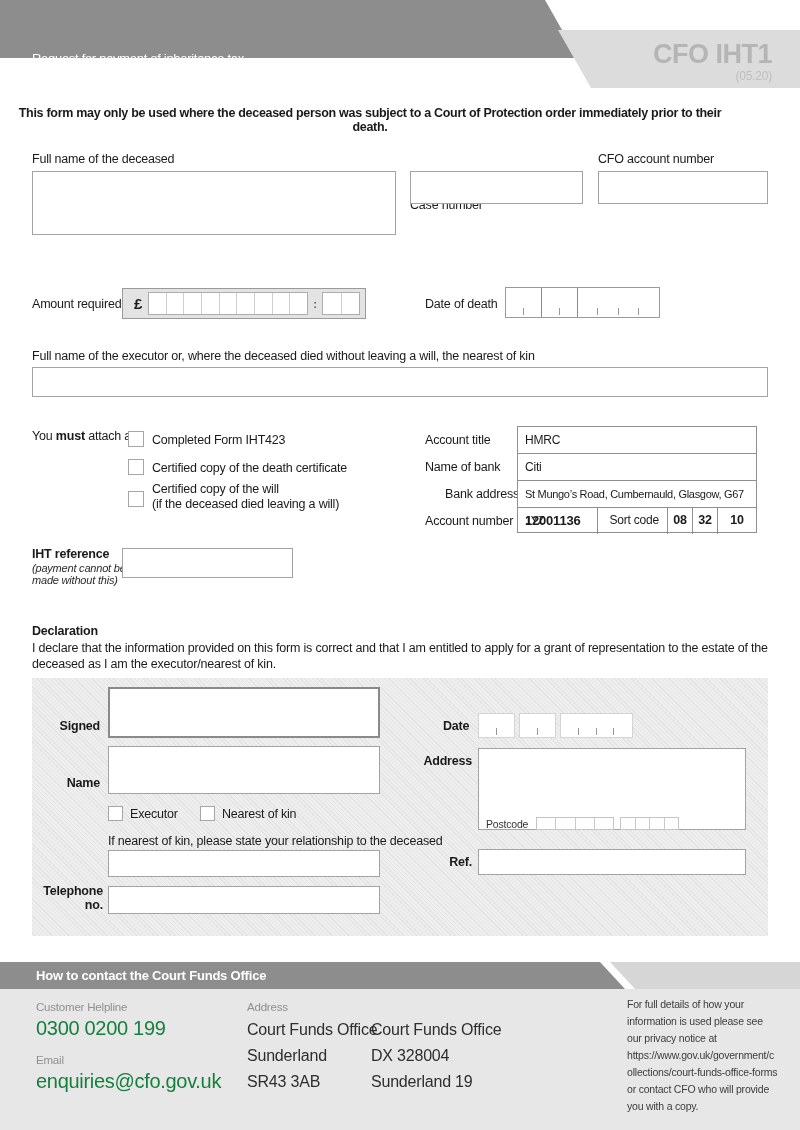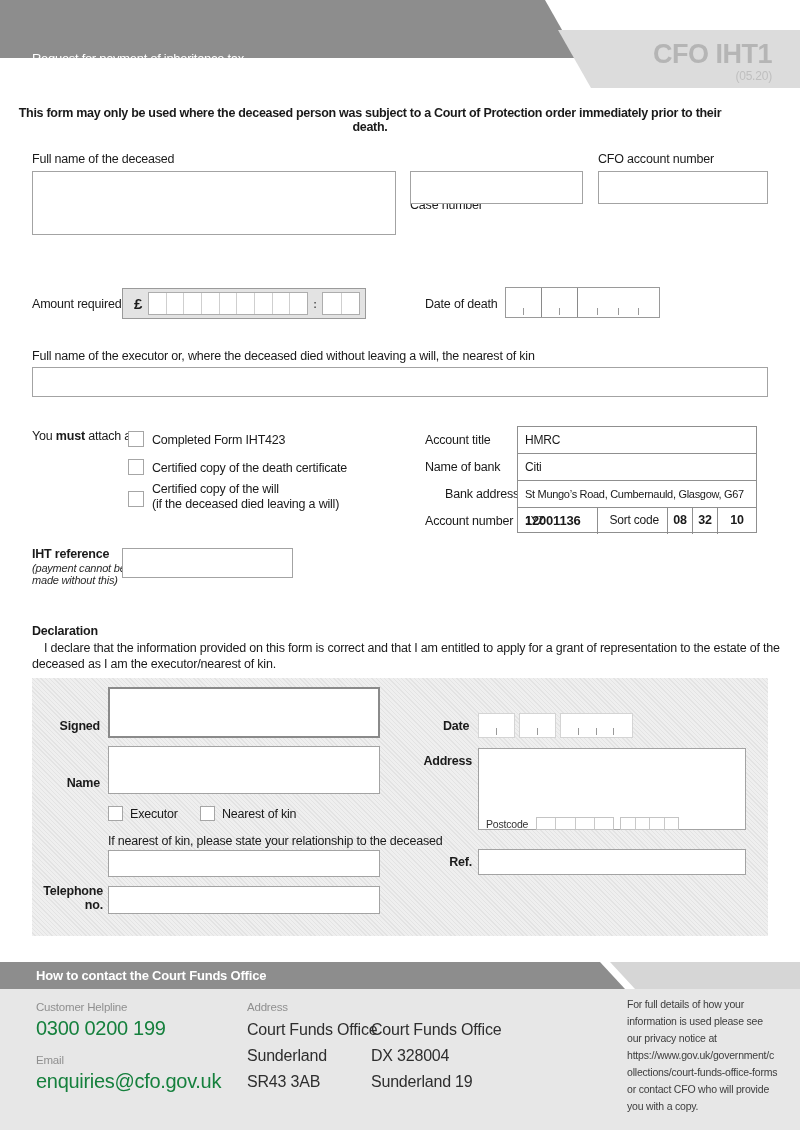--- a/index.html
+++ b/index.html
@@ -172,21 +172,21 @@
     <div class="c b" style="flex:1;text-align:center;font-size:12.5px;">10</div>
   </div>
 </div>
 
 <div class="abs lbl b" style="left:32px;top:547px;">IHT reference</div>
 <div class="abs italic" style="left:32px;top:562px;">(payment cannot be</div>
 <div class="abs italic" style="left:32px;top:574px;">made without this)</div>
 <div class="abs box" style="left:122px;top:548px;width:171px;height:30px;"></div>
 
 <div class="abs lbl b" style="left:32px;top:624px;">Declaration</div>
-<div class="abs lbl" style="left:32px;top:641px;margin-left:12px;">I declare that the information provided on this form is correct and that I am entitled to apply for a grant of representation to the estate of the</div>
+<div class="abs lbl" style="left:32px;top:641px;">I declare that the information provided on this form is correct and that I am entitled to apply for a grant of representation to the estate of the</div>
 <div class="abs lbl" style="left:32px;top:657px;">deceased as I am the executor/nearest of kin.</div>
 
 <div class="abs panel"></div>
 
 <div class="abs lbl b right" style="left:40px;top:719px;width:60px;">Signed</div>
 <div class="abs" style="left:108px;top:687px;width:272px;height:51px;background:#fff;border:2px solid #8a8a8a;"></div>
 
 <div class="abs lbl b" style="left:443px;top:719px;">Date</div>
 <div class="abs dec-datecells">
   <div class="dec-g" style="width:37px;">

